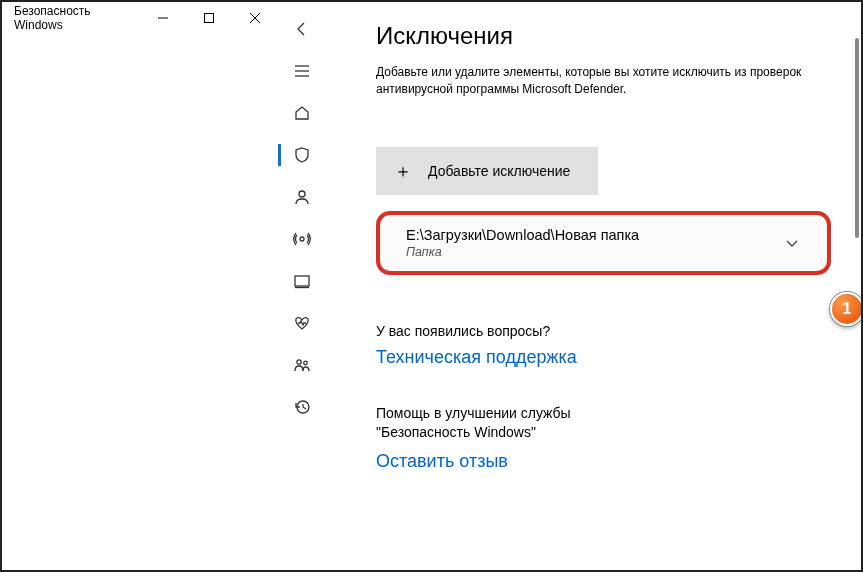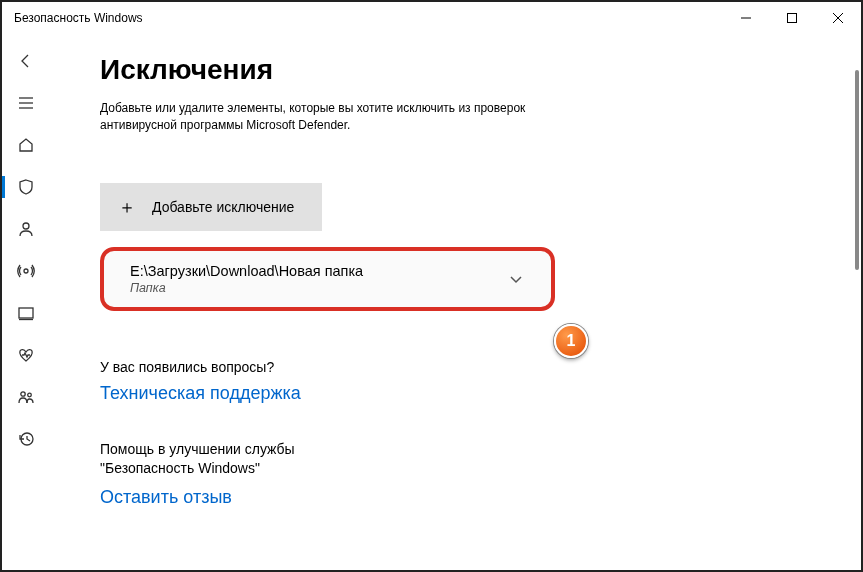--- a/index.html
+++ b/index.html
@@ -1,19 +1,19 @@
 <!DOCTYPE html>
 <html><head>
 <meta charset="utf-8">
 <style>
   * { box-sizing: border-box; margin: 0; padding: 0; font-family: "Segoe UI", Arial, sans-serif; }
   body { background: #fff; }
   .window {
     width: 863px; height: 572px; border: 2px solid #222; position: relative;
-    display: flex; flex-direction: column; background: #fff; overflow: hidden;
+    display: flex; flex-direction: row; background: #fff; overflow: hidden;
   }
   .titlebar {
     height: 32px; display: flex; align-items: center; justify-content: space-between;
     padding-left: 12px;
   }
   .titlebar-title { font-size: 12px; color: #000; }
   .win-controls { display: flex; }
   .win-btn { width: 46px; height: 32px; display: flex; align-items: center; justify-content: center; }
   .win-btn svg { stroke: #000; }
   .body { flex: 1; display: flex; position: relative; }
@@ -25,21 +25,21 @@
     width: 48px; height: 42px; display: flex; align-items: center; justify-content: center;
     position: relative;
   }
   .side-item.active::before {
     content: ""; position: absolute; left: 0; top: 10px; bottom: 10px; width: 3px; background: #0078d4;
   }
   .side-item svg { stroke: #333; fill: none; stroke-width: 1.3; }
   .content {
     flex: 1; padding: 20px 30px 0 50px; position: relative; overflow: hidden;
   }
-  .page-title { font-size: 28px; font-weight: 700; color: #000; margin-bottom: 14px; }
+  .page-title { font-size: 24px; font-weight: 400; color: #000; margin-bottom: 14px; }
   .page-desc { font-size: 12px; color: #000000; line-height: 1.45; max-width: 460px; margin-bottom: 48px; }
   .add-btn {
     display: inline-flex; align-items: center; gap: 16px;
     background: #e1e1e1; padding: 12px 28px 12px 18px;
     font-size: 14px; color: #000; cursor: pointer;
   }
   .add-btn .plus { font-size: 18px; font-weight: 300; }
   .exclusion-row {
     margin-top: 16px; border: 4px solid #d93025; border-radius: 14px;
     padding: 12px 26px; display: flex; align-items: center; justify-content: space-between;

